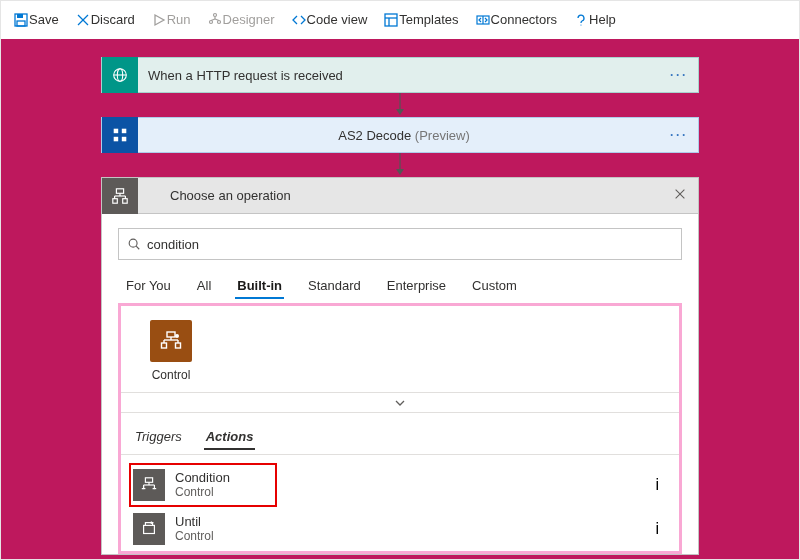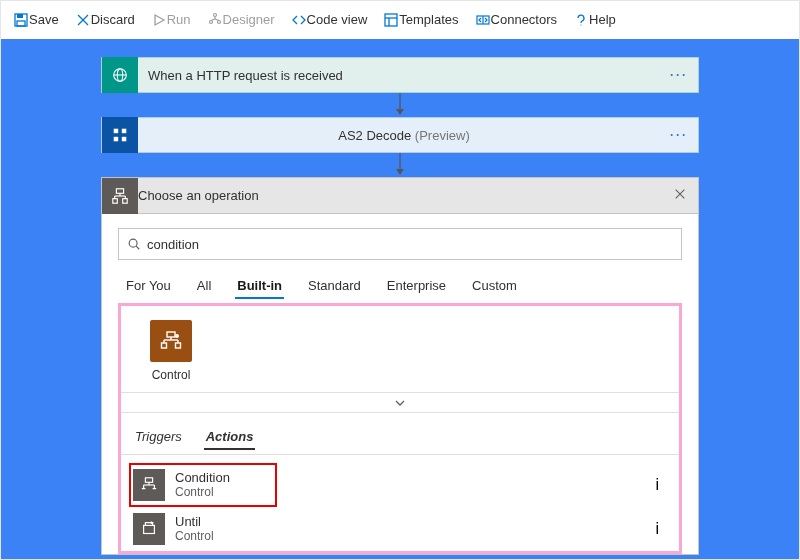--- a/index.html
+++ b/index.html
@@ -1,38 +1,38 @@
 <!DOCTYPE html>
 <html><head>
 <meta charset="utf-8">
 <style>
   * { margin: 0; padding: 0; box-sizing: border-box; font-family: "Segoe UI", Arial, sans-serif; }
   body { width: 800px; height: 560px; background: #fff; overflow: hidden; border:1px solid #e5e5e5;}
   .toolbar { height: 38px; display: flex; align-items: center; padding: 0 4px; font-size: 13px; color: #323130; border-bottom: 1px solid #fff; }
   .toolbar .tbtn { display: flex; align-items: center; padding: 0 8px; height: 32px; cursor: pointer; color: #323130; white-space:nowrap;text-align:right;}
   .toolbar .tbtn.disabled { color: #a19f9d; }
   .toolbar .tbtn svg { width: 16px; height: 16px; }
-  .canvas { background: #3b82f6; height: 522px; padding: 18px 0 0 0; display: flex; flex-direction: column; align-items: center; }
+  .canvas { background: #be185d; height: 522px; padding: 18px 0 0 0; display: flex; flex-direction: column; align-items: center; }
   .step { width: 598px; height: 36px; display: flex; align-items: center; border: 1px solid #c4c4c4; background: #fff; font-size: 13px; color: #323130; }
   .step.trigger { background: #e1efed; border-color:#a9d3cf;}
   .step.as2 { background: #e4effa; border-color:#afccea;text-align:center;}
   .step .sicon { width: 36px; height: 36px; display: flex; align-items: center; justify-content: center; color: #fff; }
   .step.trigger .sicon { background: #009688; }
   .step.as2 .sicon { background: #0b53a5; }
   .step .sicon svg{width:18px;height:18px;}
   .step .slabel { flex: 1; padding-left: 10px; }
   .step .slabel .prev { color: #767676; }
   .step .dots { padding: 0 10px; color: #3776c0; letter-spacing: 2px; font-weight:bold; font-size:12px;}
   .arrow { text-align: center; color: #555; font-size:14px;}
   .arrow svg{width:14px;height:24px;display:block;margin:0 auto;}
   .panel { width: 598px; border: 1px solid #c4c4c4; background: #fff; display: flex; flex-direction: column; }
   .panel-header { height: 36px; display: flex; align-items: center; background: #e6e6e6; border-bottom: 1px solid #c4c4c4; font-size: 13px; }
   .panel-header .sicon { width: 36px; height: 36px; background: #5d5a58; color: #fff; display:flex;align-items:center;justify-content:center;}
   .panel-header .sicon svg{width:18px;height:18px;}
-  .panel-header .plabel { flex: 1; color:#323130;}
+  .panel-header .plabel { flex: 1; color:#323130;margin-left:32px;}
   .panel-header .close { width: 36px; text-align: center; color: #605e5c; cursor: pointer; font-size:16px;}
   .panel-body { padding: 14px 16px 0 16px; }
   .search { display: flex; align-items: center; height: 32px; border: 1px solid #c4c4c4; padding: 0 8px; color: #323130; font-size: 13px; }
   .search svg{width:14px;height:14px;color:#605e5c;margin-right:6px;flex:none;}
   .cattabs { display: flex; gap: 18px; padding: 12px 4px 0 4px; font-size: 13px; color: #323130; }
   .cattabs .ctab { padding: 6px 4px 10px 4px; cursor: pointer; }
   .cattabs .ctab.active { color: #1b1a19; font-weight: 700; position: relative; }
   .cattabs .ctab.active::after { content: ""; position: absolute; bottom: 4px; left: 2px; right: 2px; height: 2px; background: #0078d4; }
   .inner { margin: 0 16px 0 16px; border: 3px solid #f9a8d4; display:flex;flex-direction:column;}
   .conns { padding: 14px 10px 10px 10px; display: flex; }

